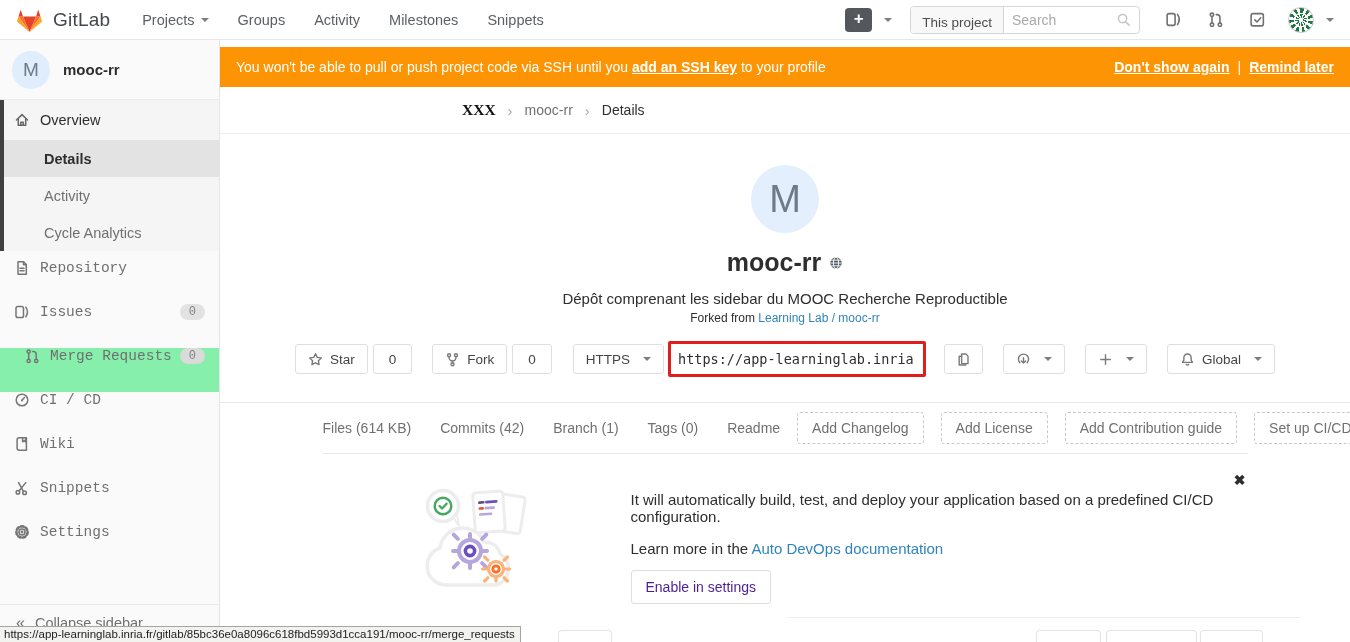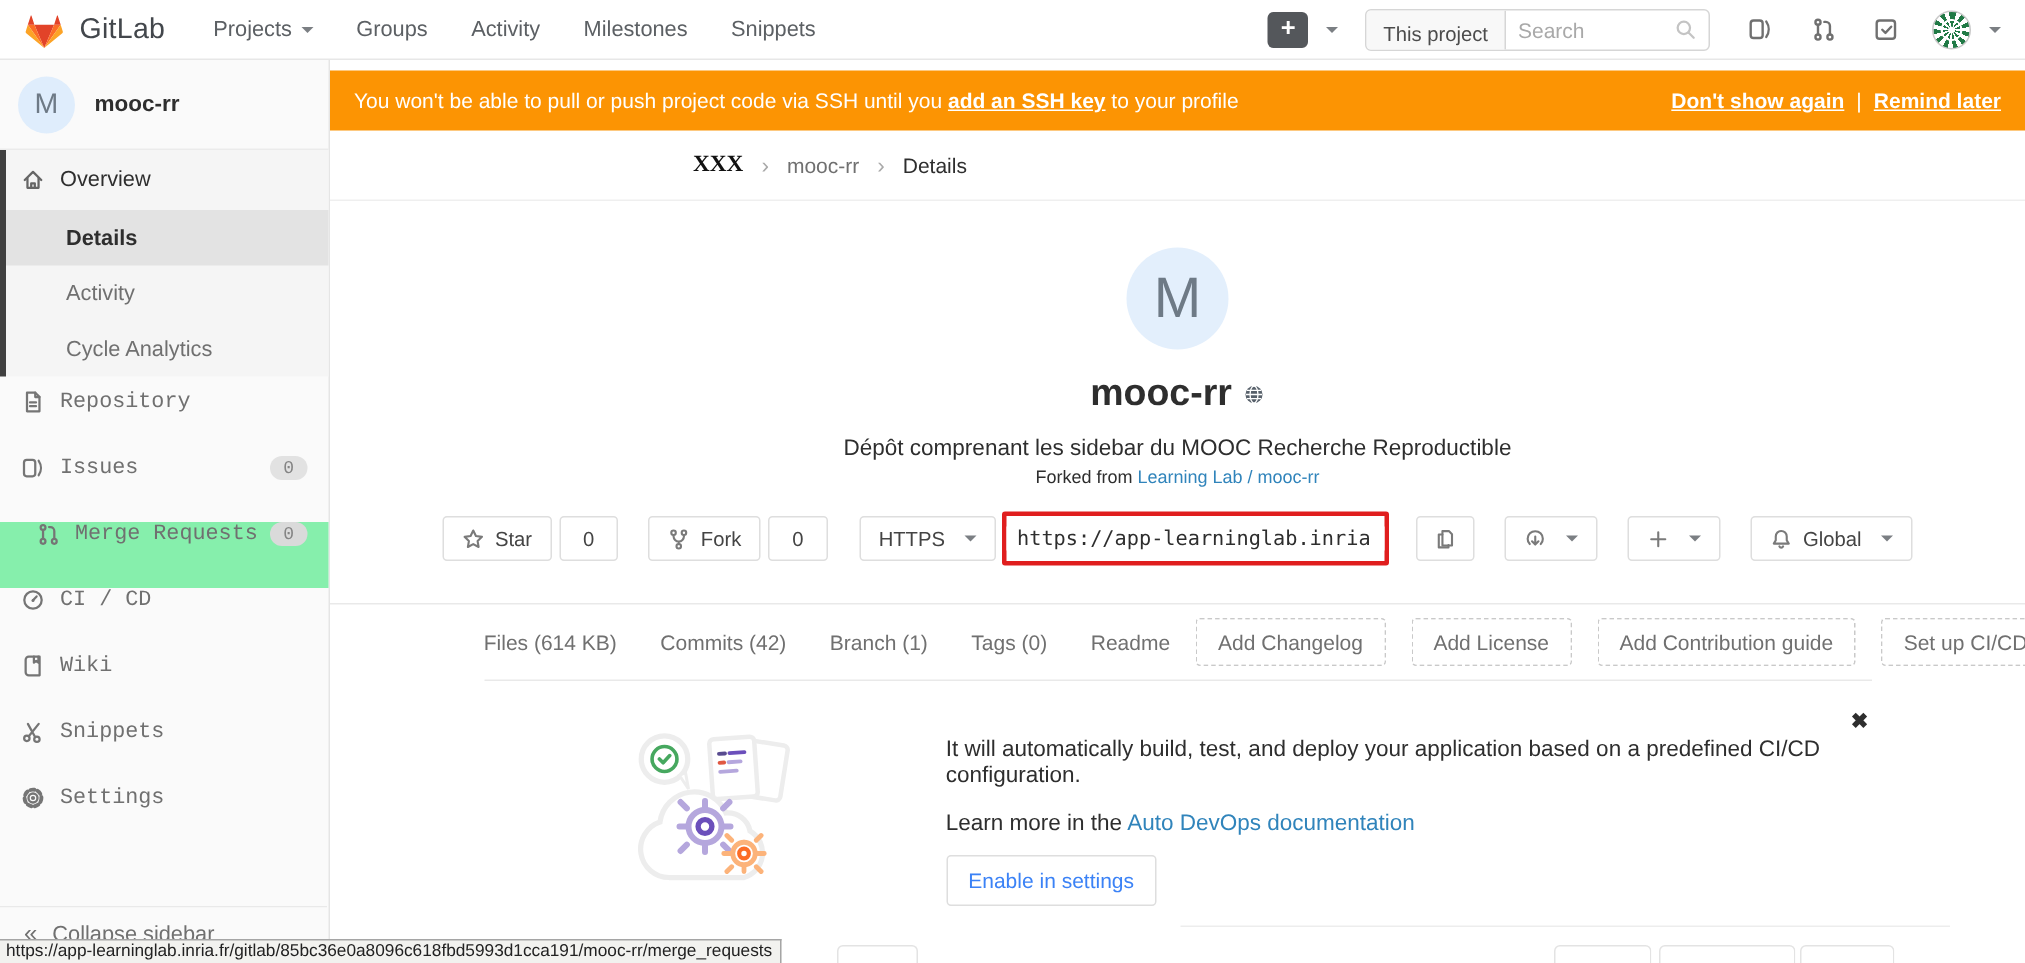--- a/index.html
+++ b/index.html
@@ -115,21 +115,21 @@
   .dash-btn { border:1px dashed #c9c9c9; border-radius:3px; color:#707070; font-size:14px;
               padding:7px 14px; margin-left:17px; cursor:pointer; white-space:nowrap; }
 
   .devops { position:relative; display:flex; padding-top:12px; }
   .devops-illus { width:308px; display:flex; justify-content:center; padding-top:6px; }
   .devops-body { flex:1; padding-top:12px; }
   .devops-title { font-size:15px; font-weight:bold; color:#2e2e2e; }
   .devops-text { margin-top:13px; font-size:15px; color:#2e2e2e; }
   .devops-learn { margin-top:15px; font-size:15px; }
   .devops-enable { margin-top:13px; display:inline-flex; height:34px; align-items:center; padding:0 14px;
-                   border:1px solid #dedede; border-radius:3px; background:#fff; font-size:14px; color:#3b82f6; cursor:pointer; }
+                   border:1px solid #dedede; border-radius:3px; background:#fff; font-size:14px; color:#4c1d95; cursor:pointer; }
   .devops-close { position:absolute; right:2px; top:18px; font-size:14px; color:#2e2e2e; font-weight:bold; cursor:pointer; }
 
   .partial-btn { position:absolute; bottom:0; height:12px; background:#fff; border:1px solid #e3e3e3;
                  border-bottom:none; border-radius:4px 4px 0 0; }
   .pline { position:absolute; bottom:24px; left:567px; right:50px; border-top:1px solid #ededed; }
 </style>
 </head>
 <body>
 
 <div class="app">

